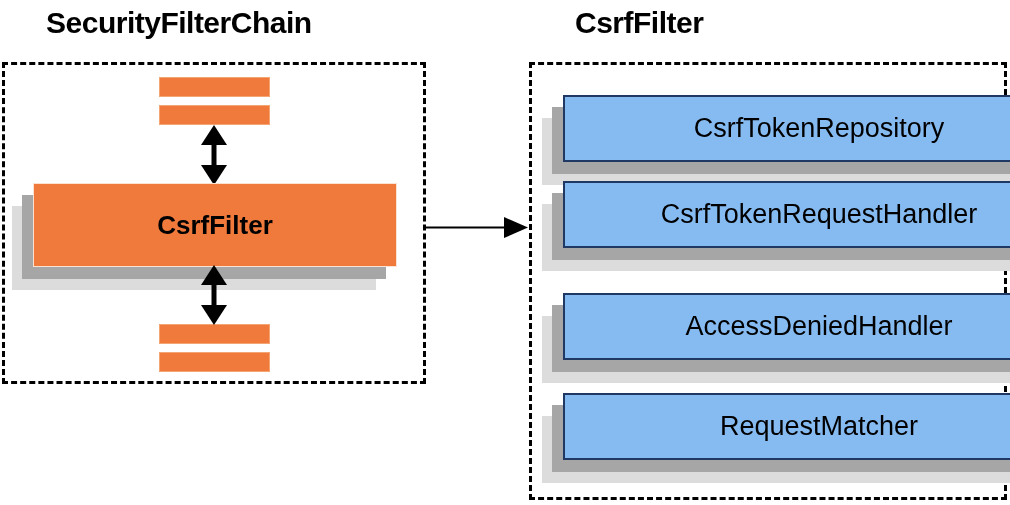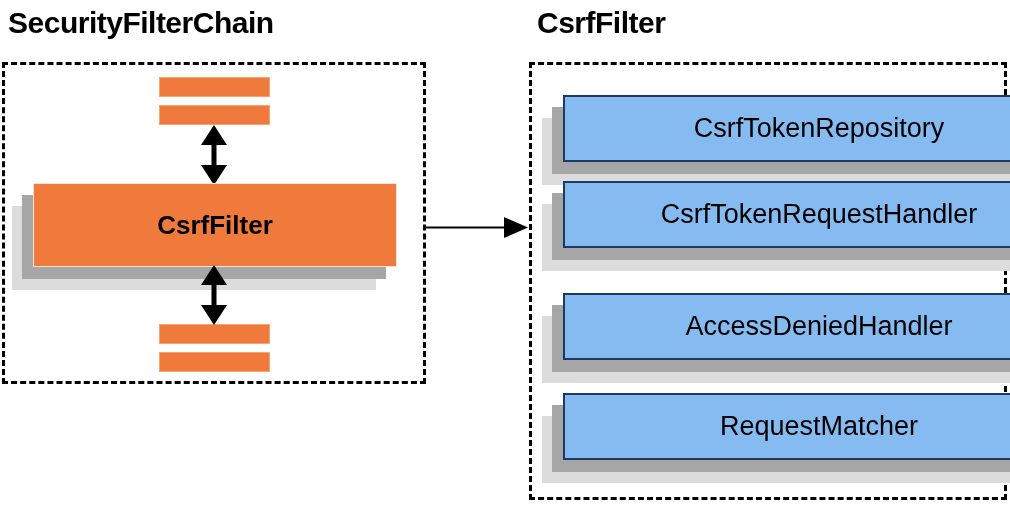--- a/index.html
+++ b/index.html
@@ -20,20 +20,21 @@
     font-family:"Liberation Sans", sans-serif;
     overflow:hidden;
   }
   .panel-title{
     position:absolute;
     font-size:30px;
     font-weight:bold;
     color:#000;
     white-space:nowrap;
     letter-spacing:-0.5px;
+    margin-left:38px;
   }
   .title-left{left:8px; top:6px;}
   .title-right{left:537px; top:6px;}
   .dashed-box{
     position:absolute;
     box-sizing:border-box;
     border:3px dashed #000;
     background:transparent;
   }
   .dashed-left{left:2px; top:62px; width:424px; height:322px;}

